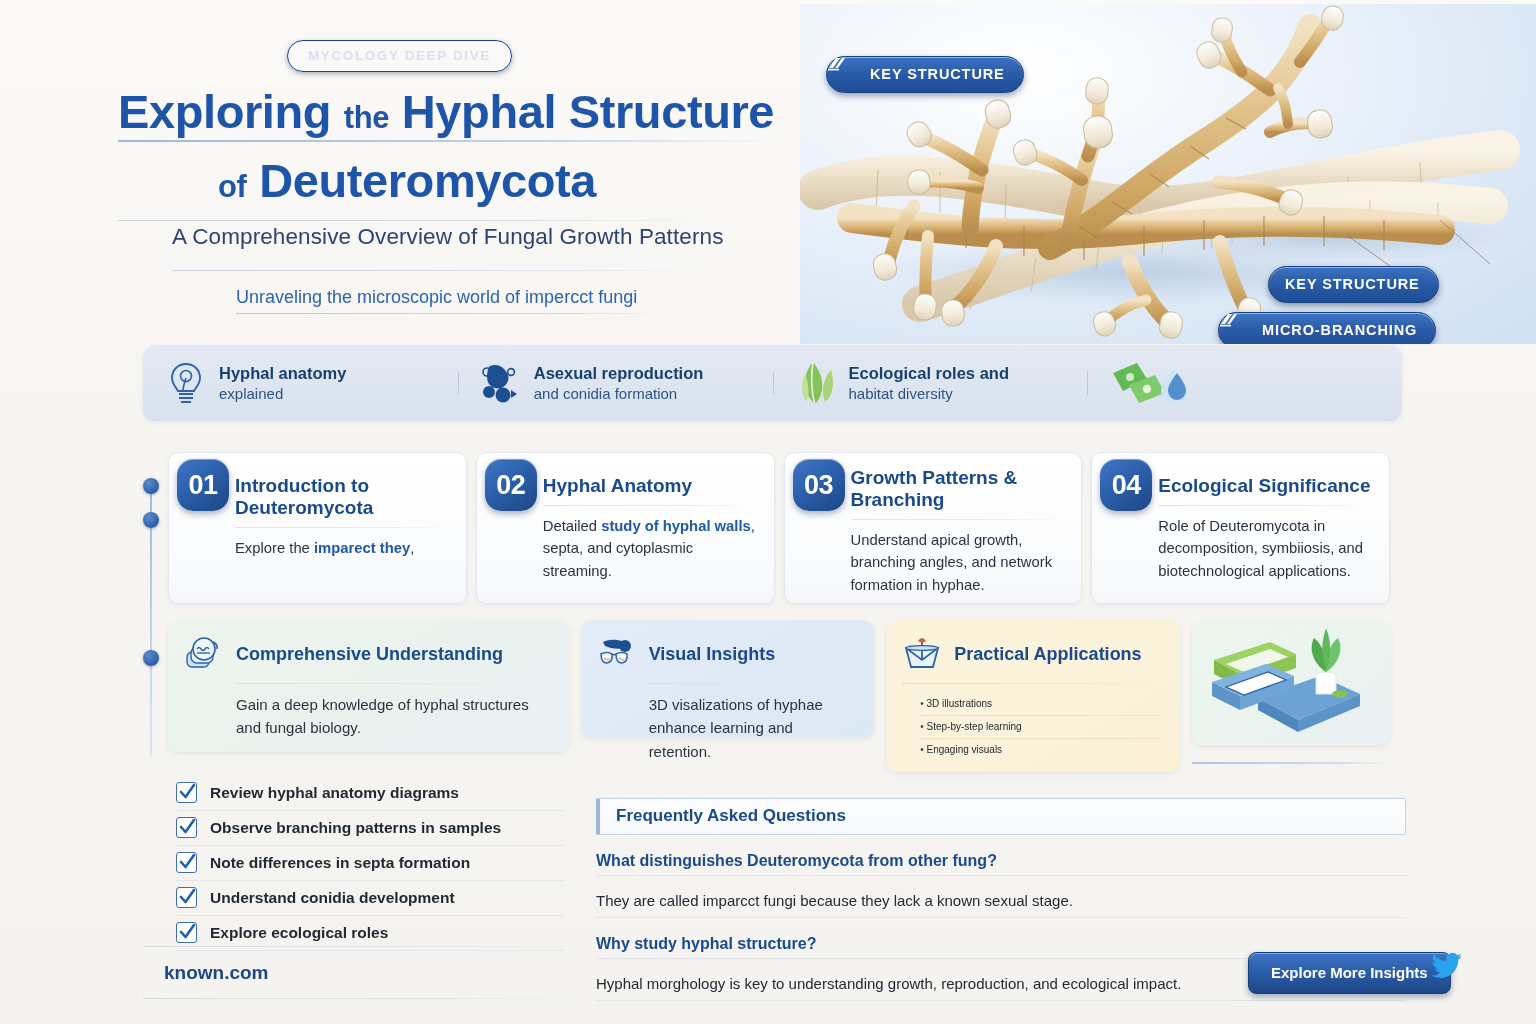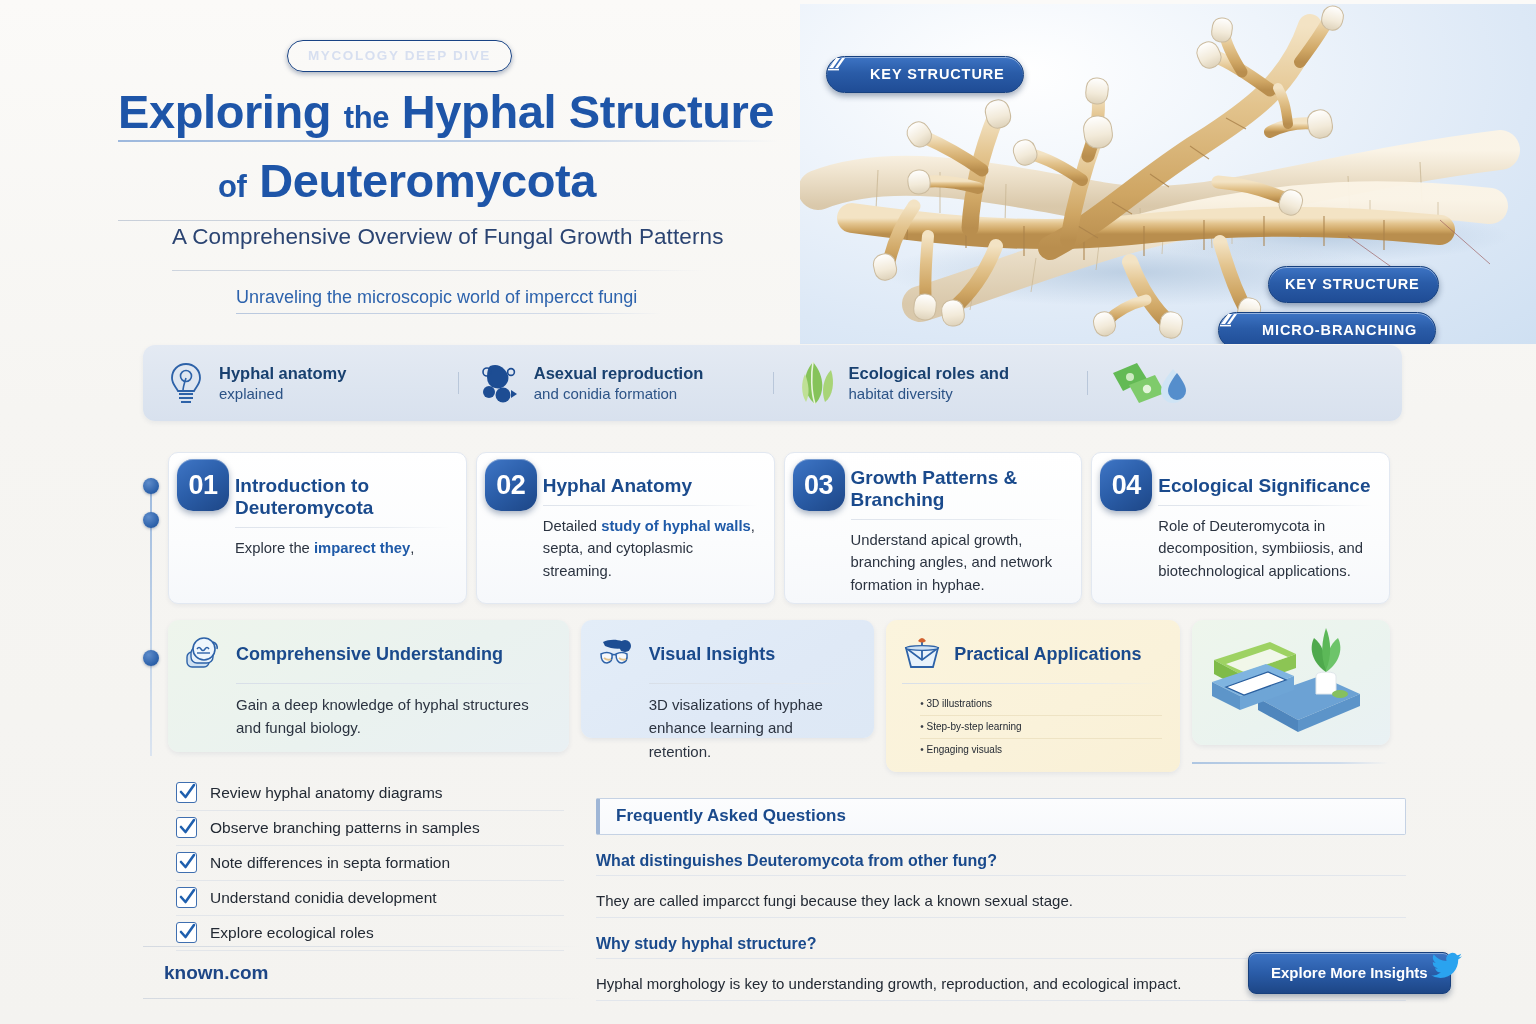--- a/index.html
+++ b/index.html
@@ -225,20 +225,21 @@
     position: absolute; left: 1192px; top: 762px; width: 196px; height: 2px;
     background: linear-gradient(90deg, #aec6e2 0%, #cfdcec 75%, rgba(205,220,236,0) 100%);
   }
 
   
   #checklist { position: absolute; left: 176px; top: 776px; width: 388px; }
   .chk {
     display: flex; align-items: center; gap: 13px;
     padding: 6px 0 7px;
     border-bottom: 1px solid #e3e6ea;
+    font-weight: bold;
   }
   .chk .box {
     width: 21px; height: 21px; flex: none;
     border: 1.5px solid #3f6fb0; border-radius: 3px;
     background: #ffffff;
     position: relative;
   }
   .chk .box svg { position: absolute; left: 1px; top: 0px; }
   .chk .clabel { font-size: 15.5px; color: #232a34; }
 

